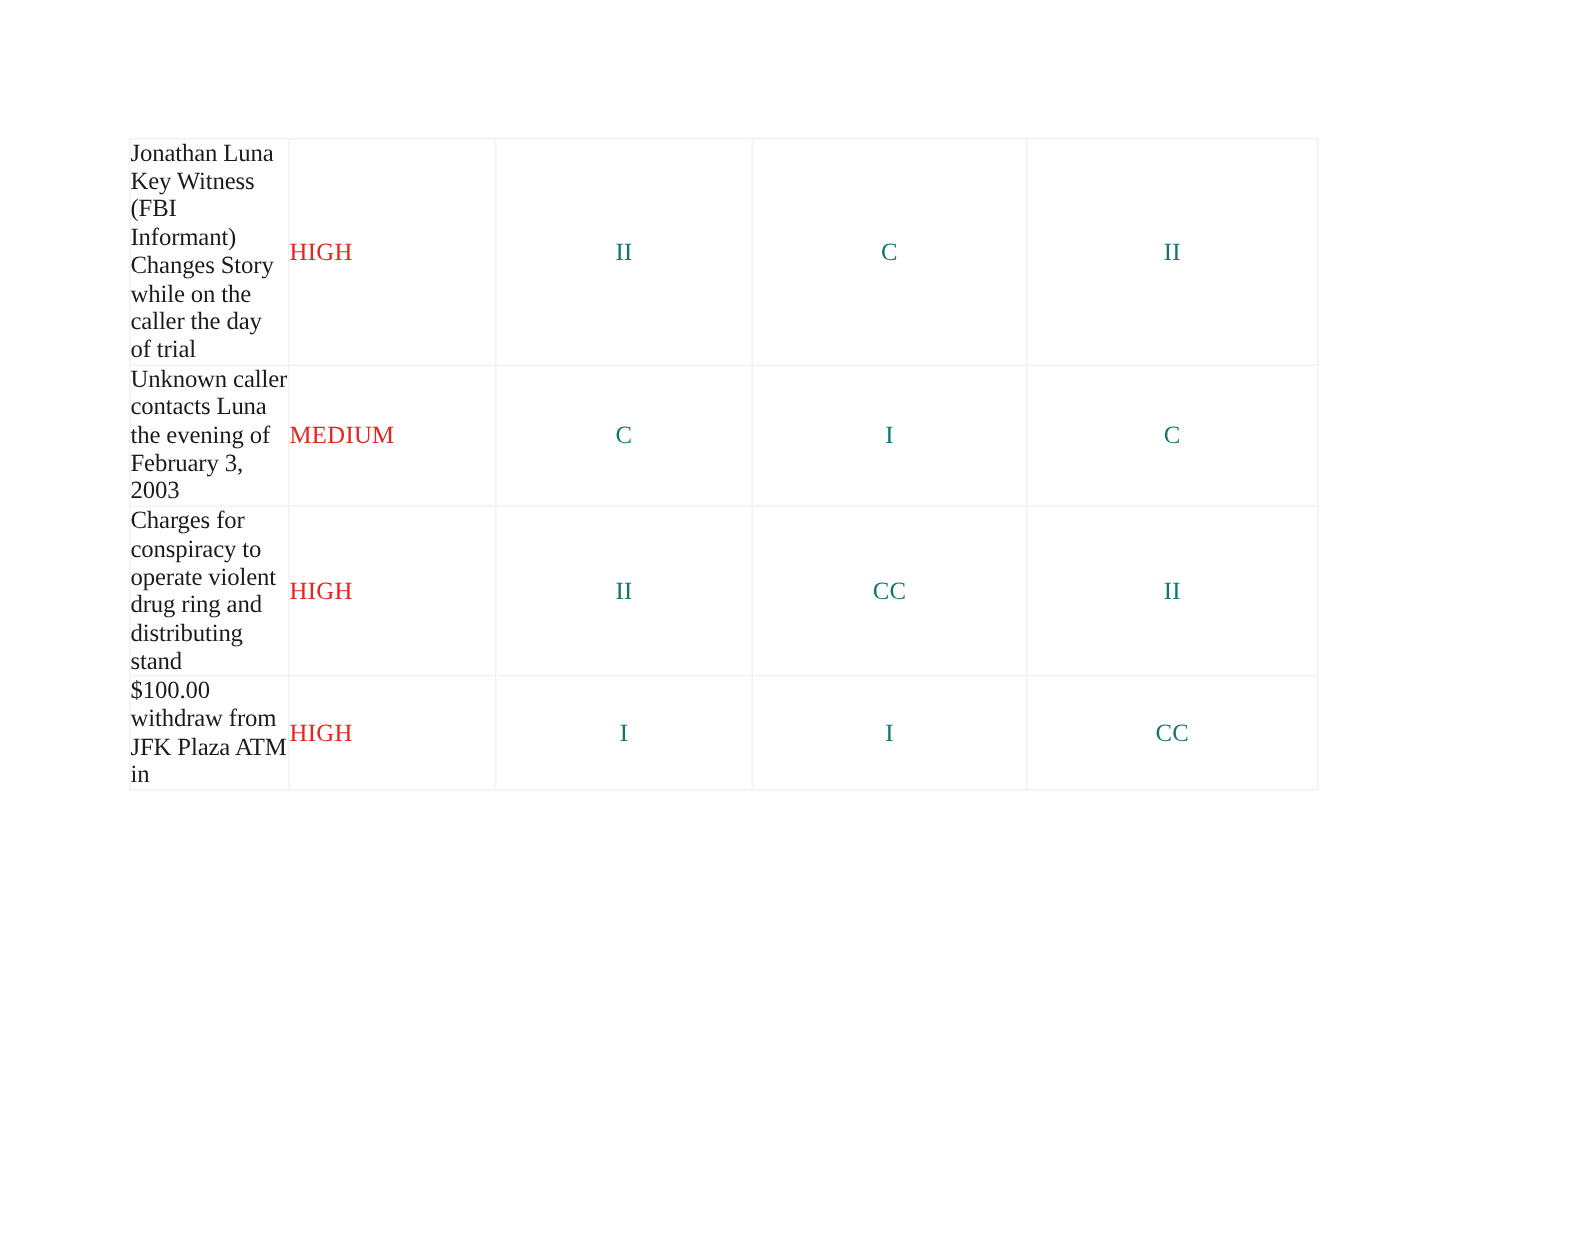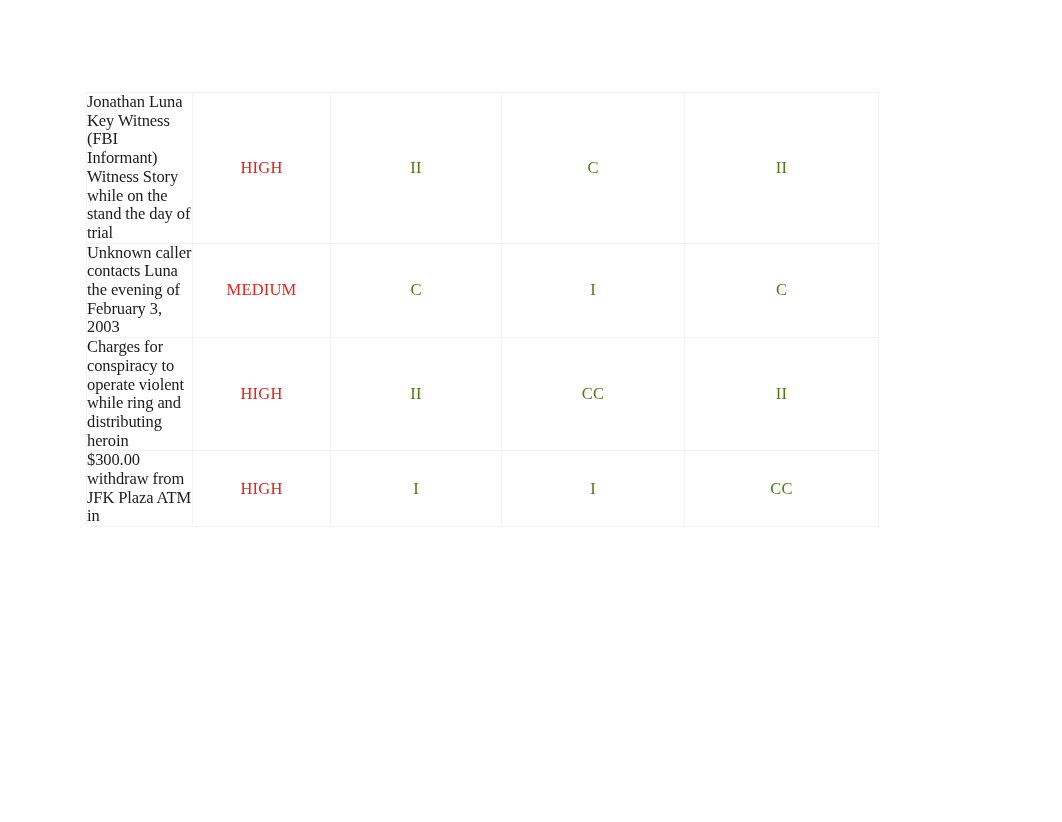--- a/index.html
+++ b/index.html
@@ -60,34 +60,34 @@
     font-size: 16.5px;
     line-height: 18.7px;
     color: #1b1b1b;
     letter-spacing: -0.1px;
     word-wrap: break-word;
     overflow-wrap: break-word;
   }
 
   td.risk-cell {
     background: #fbe0a1;
-    text-align: center;
+    text-align: left;
     font-size: 16.5px;
     color: #e8231c;
     letter-spacing: 0.2px;
     border-left-color: #f7dc9c;
     border-right-color: #f7dc9c;
     border-top-color: #f9deA0;
     border-bottom-color: #f9de9f;
   }
 
   td.val-cell {
     text-align: center;
     font-size: 16.5px;
-    color: #4d7c0f;
+    color: #0f766e;
     letter-spacing: 0.2px;
   }
 
   
   tr.clipped td { height: 48px; }
 </style>
 </head>
 <body>
 
 <div id="page">
@@ -97,46 +97,46 @@
       <colgroup>
         <col class="c-desc">
         <col class="c-risk">
         <col class="c-m1">
         <col class="c-m2">
         <col class="c-m3">
       </colgroup>
       <tbody>
 
         <tr>
-          <td class="desc-cell">Jonathan Luna Key Witness (FBI Informant) Witness Story while on the stand the day of trial</td>
+          <td class="desc-cell">Jonathan Luna Key Witness (FBI Informant) Changes Story while on the caller the day of trial</td>
           <td class="risk-cell">HIGH</td>
           <td class="val-cell">II</td>
           <td class="val-cell">C</td>
           <td class="val-cell">II</td>
         </tr>
 
 
         <tr>
           <td class="desc-cell">Unknown caller contacts Luna the evening of February 3, 2003</td>
           <td class="risk-cell">MEDIUM</td>
           <td class="val-cell">C</td>
           <td class="val-cell">I</td>
           <td class="val-cell">C</td>
         </tr>
 
         <tr>
-          <td class="desc-cell">Charges for conspiracy to operate violent while ring and distributing heroin</td>
+          <td class="desc-cell">Charges for conspiracy to operate violent drug ring and distributing stand</td>
           <td class="risk-cell">HIGH</td>
           <td class="val-cell">II</td>
           <td class="val-cell">CC</td>
           <td class="val-cell">II</td>
         </tr>
 
         <tr class="clipped">
-          <td class="desc-cell">$300.00 withdraw from JFK Plaza ATM in</td>
+          <td class="desc-cell">$100.00 withdraw from JFK Plaza ATM in</td>
           <td class="risk-cell">HIGH</td>
           <td class="val-cell">I</td>
           <td class="val-cell">I</td>
           <td class="val-cell">CC</td>
         </tr>
 
       </tbody>
     </table>
   </div>
 

